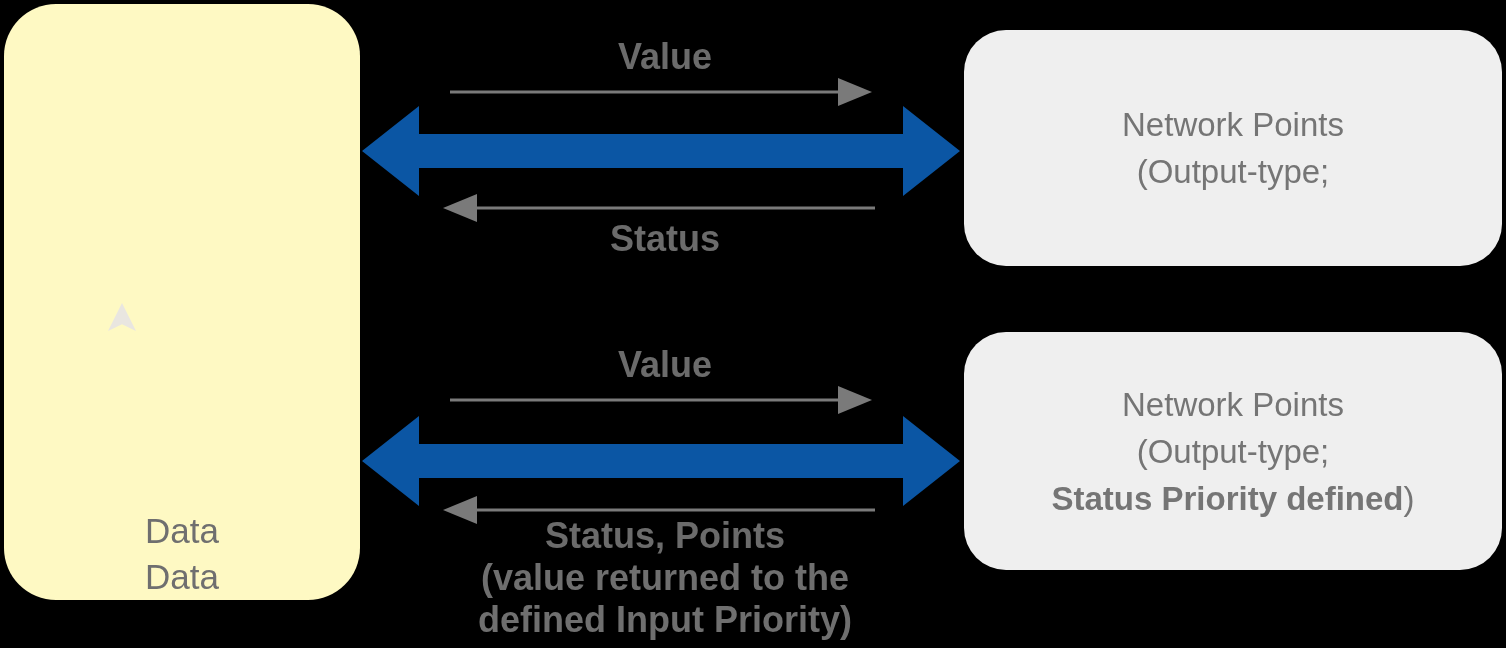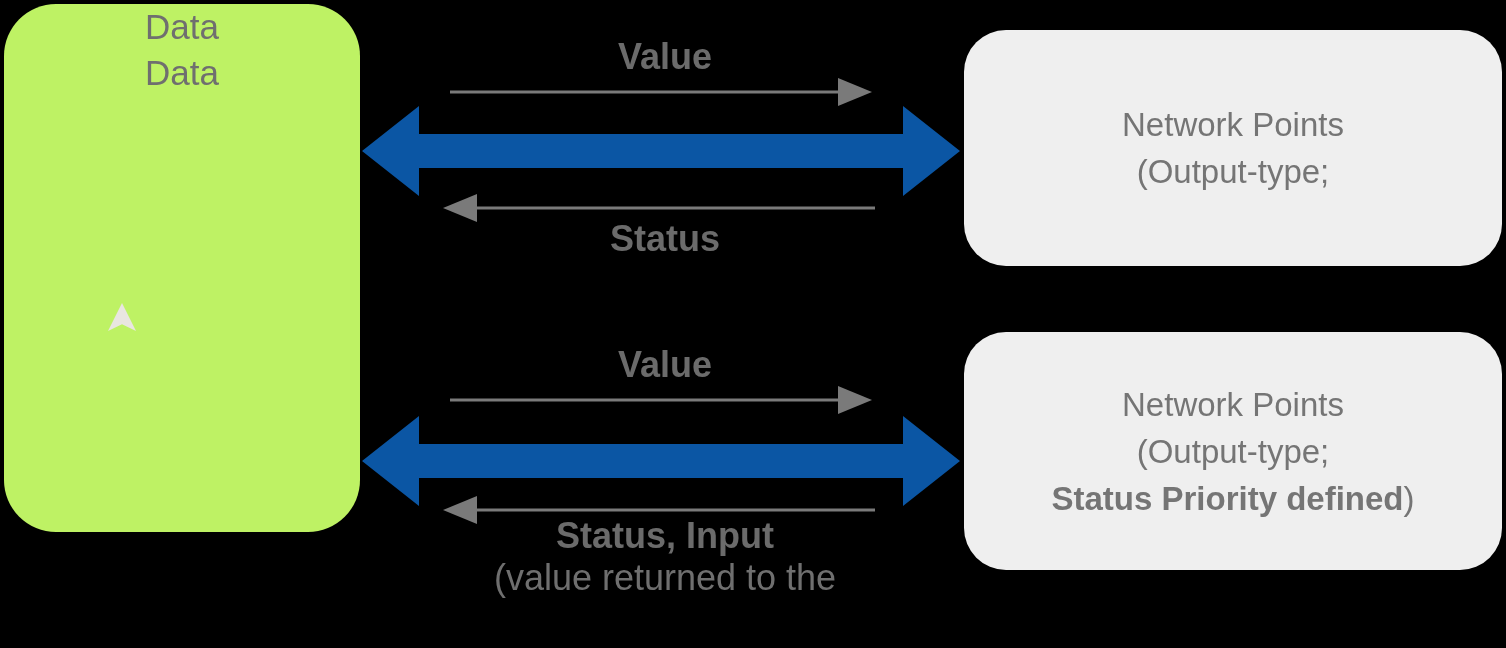--- a/index.html
+++ b/index.html
@@ -12,25 +12,25 @@
     width: 1506px;
     height: 648px;
     background: #000000;
     overflow: hidden;
     font-family: "Liberation Sans", sans-serif;
   }
   
   .data-point-box {
     position: absolute;
     left: 4px; top: 4px;
-    width: 356px; height: 528px;
-    background: #bef264;
+    width: 356px; height: 596px;
+    background: #fef9c3;
     border-radius: 52px;
     display: flex;
-    align-items: flex-start;
+    align-items: flex-end;
     justify-content: center;
   }
   .data-point-text {
     color: #6f6f6f;
     font-size: 35px;
     line-height: 46px;
     text-align: center;
   }
   .cursor-artifact {
     position: absolute;
@@ -75,21 +75,21 @@
     font-size: 36px;
     font-weight: 700;
     line-height: 42px;
   }
   .conn-note {
     position: absolute;
     left: 0; width: 100%;
     text-align: center;
     color: #6f6f6f;
     font-size: 36px;
-    font-weight: 400;
+    font-weight: 700;
     line-height: 42px;
   }
   .label-forward { top: 8px; }
   .label-return-top { top: 190px; }
   .label-return-bottom { top: 179px; }
   .note-return { top: 221px; }
   .svg-arrow { position: absolute; display: block; }
   .arrow-forward { left: 90px; top: 49px; }
   .arrow-blue-top { left: 2px; top: 78px; }
   .arrow-blue-bottom { left: 2px; top: 80px; }
@@ -154,19 +154,20 @@
 
     <svg class="svg-arrow arrow-blue-bottom" width="598" height="90" viewBox="0 0 598 90">
       <polygon points="0,45 57,0 57,28 541,28 541,0 598,45 541,90 541,62 57,62 57,90" fill="#0b56a4"></polygon>
     </svg>
 
     <svg class="svg-arrow arrow-return-bottom" width="432" height="30" viewBox="0 0 432 30">
       <rect x="30" y="13.5" width="402" height="3" fill="#7a7a7a"></rect>
       <polygon points="34,1 0,15 34,29" fill="#7a7a7a"></polygon>
     </svg>
 
-    <div class="conn-label label-return-bottom">Status, Input</div>
+    <div class="conn-label label-return-bottom">Status, Points</div>
     <div class="conn-note note-return">
       <div>(value returned to the</div>
+      <div>defined Input Priority)</div>
     </div>
   </div>
 
 </div>
 
 </body></html>

